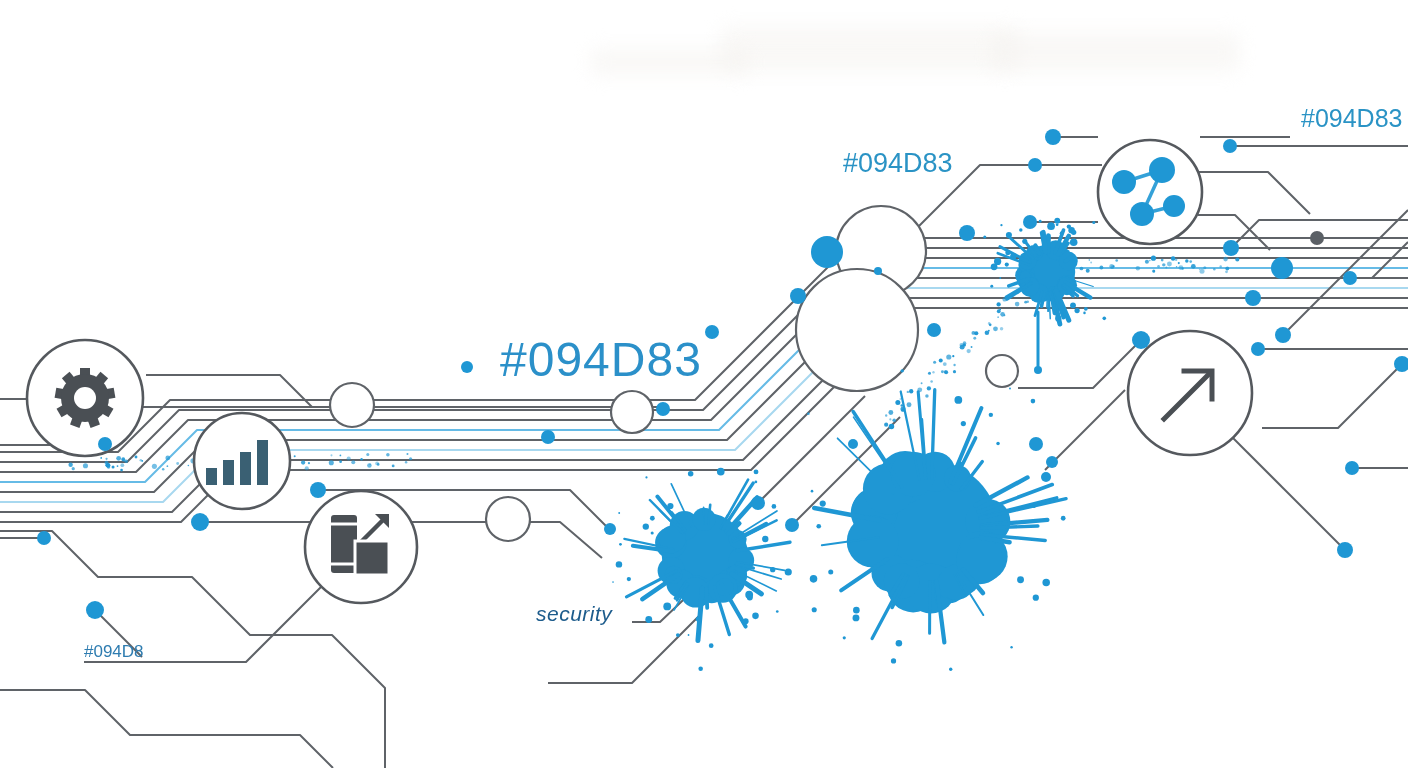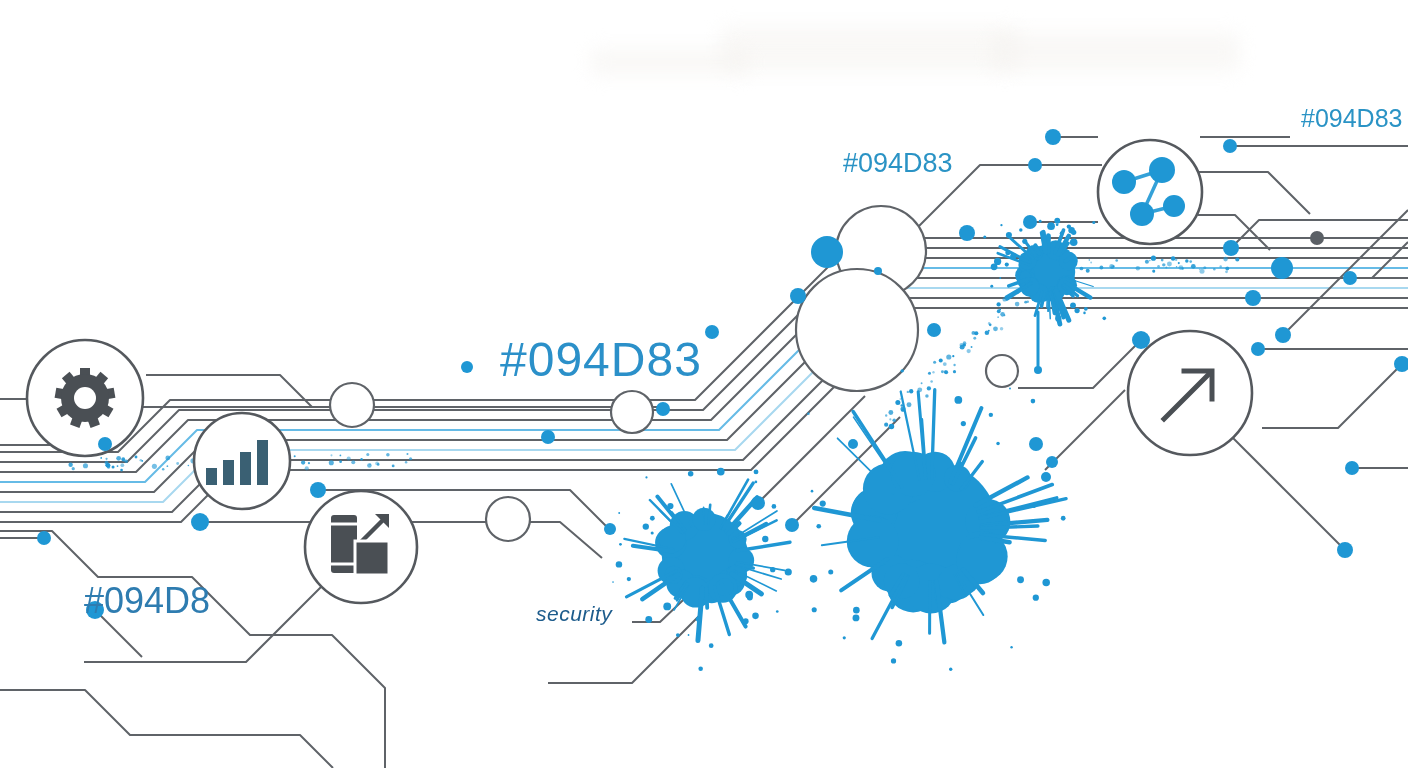--- a/index.html
+++ b/index.html
@@ -27,21 +27,21 @@
   .ring{fill:#ffffff;stroke:var(--ring_gray);stroke-width:2.6;}
   .ring-plain{fill:#ffffff;stroke:var(--trace_gray);stroke-width:2.2;}
   .icon-dark{fill:var(--icon_gray);}
   .icon-stroke{fill:none;stroke:var(--icon_gray);stroke-width:5;stroke-linecap:square;}
   .net-node{fill:var(--accent_blue);}
   .net-link{stroke:var(--accent_blue);stroke-width:3.5;opacity:.9;}
   .label{position:absolute;white-space:nowrap;font-weight:normal;}
   .label-main{left:500px;top:332px;font-size:48px;color:var(--label_blue);letter-spacing:1px;}
   .label-top{left:843px;top:148px;font-size:27px;color:var(--label_teal);}
   .label-right{left:1301px;top:104px;font-size:25px;color:var(--label_teal);}
-  .label-bl{left:84px;top:580px;font-size:36px;color:var(--label_bl);}
+  .label-bl{left:84px;top:642px;font-size:17px;color:var(--label_bl);}
   .label-security{left:536px;top:602px;font-size:21px;font-weight:normal;color:var(--security_blue);letter-spacing:.5px;font-style:italic;}
   .smudge{position:absolute;background:#f5f3f0;filter:blur(9px);opacity:.55;border-radius:8px;}
 </style>
 </head>
 <body>
 
 <div class="stage">
 
   <div class="smudge" style="left:720px;top:26px;width:300px;height:46px"></div>
   <div class="smudge" style="left:990px;top:32px;width:250px;height:40px"></div>

